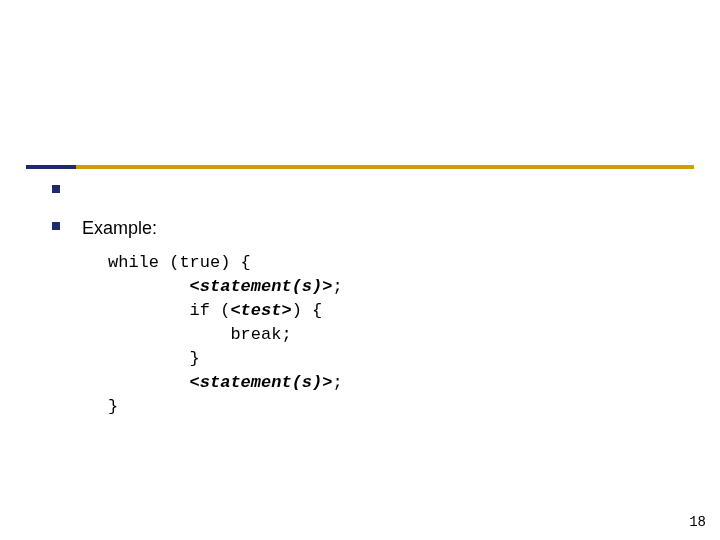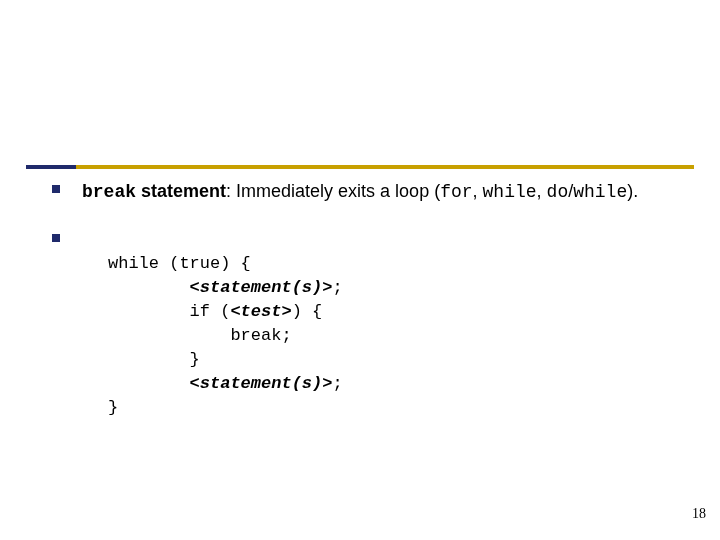--- a/index.html
+++ b/index.html
@@ -69,46 +69,44 @@
     font-size: 17px;
     line-height: 24px;
     color: #000;
     white-space: pre;
     margin-bottom: 22px;
   }
   .code-block .it { font-style: italic; font-weight: 700; }
   .page-num {
     position: absolute;
     right: 14px;
-    bottom: 18px;
+    bottom: 10px;
     font-size: 14px;
     color: #000;
-    font-family: Liberation Serif, serif;
+    font-family: Liberation Mono, monospace;
     text-align: center;
   }
 </style>
 </head>
 <body>
 
 <div class="title-rule">
   <div class="navy-seg"></div>
   <div class="gold-seg"></div>
 </div>
 
 <div class="content">
 
   <div class="bullet-row">
     <div class="bullet-sq"></div>
-    <div class="bt">
-      <span class="mono bold">break</span><span class="bold"> statement</span><span>: Immediately exits a loop (</span><span class="mono">for</span><span>, </span><span class="mono">while</span><span>, </span><span class="mono">do</span><span>/</span><span class="mono">while</span><span>).</span>
-    </div>
   </div>
 
   <div class="bullet-row tight">
     <div class="bullet-sq"></div>
+    <div class="bt">Example:</div>
   </div>
 
   <div class="code-block"><span>while (true) {</span>
 <span class="it">        &lt;statement(s)&gt;</span><span>;</span>
 <span>        if (</span><span class="it">&lt;test&gt;</span><span>) {</span>
 <span>            break;</span>
 <span>        }</span>
 <span class="it">        &lt;statement(s)&gt;</span><span>;</span>
 <span>}</span></div>
 

